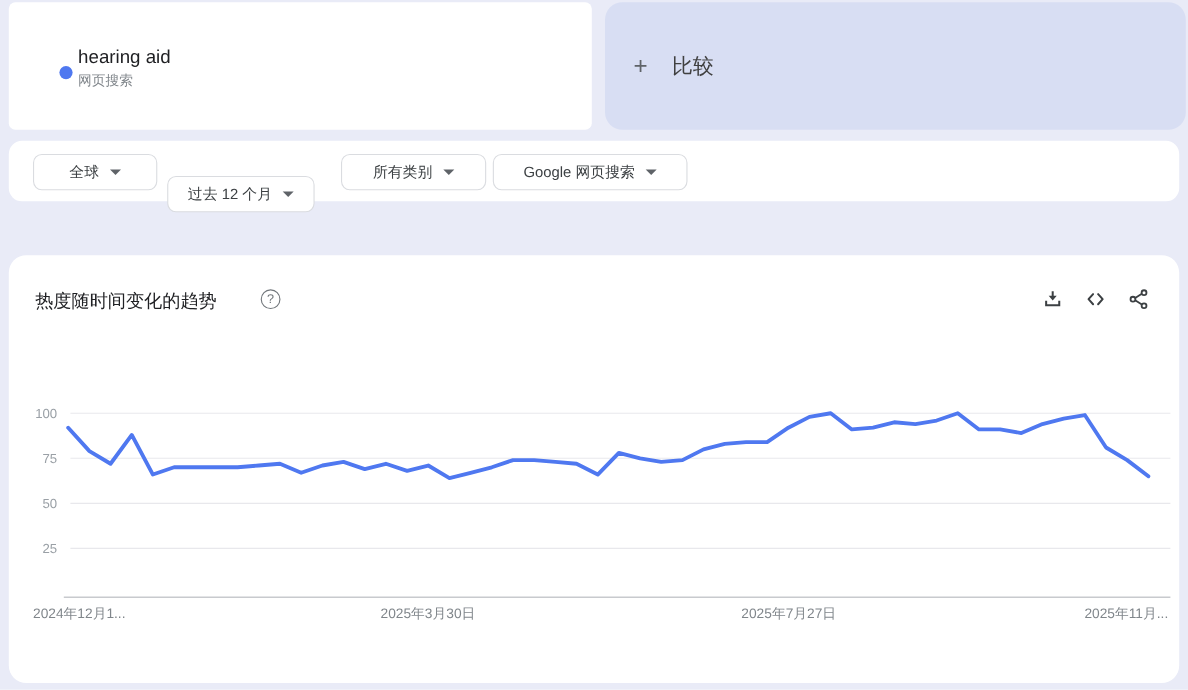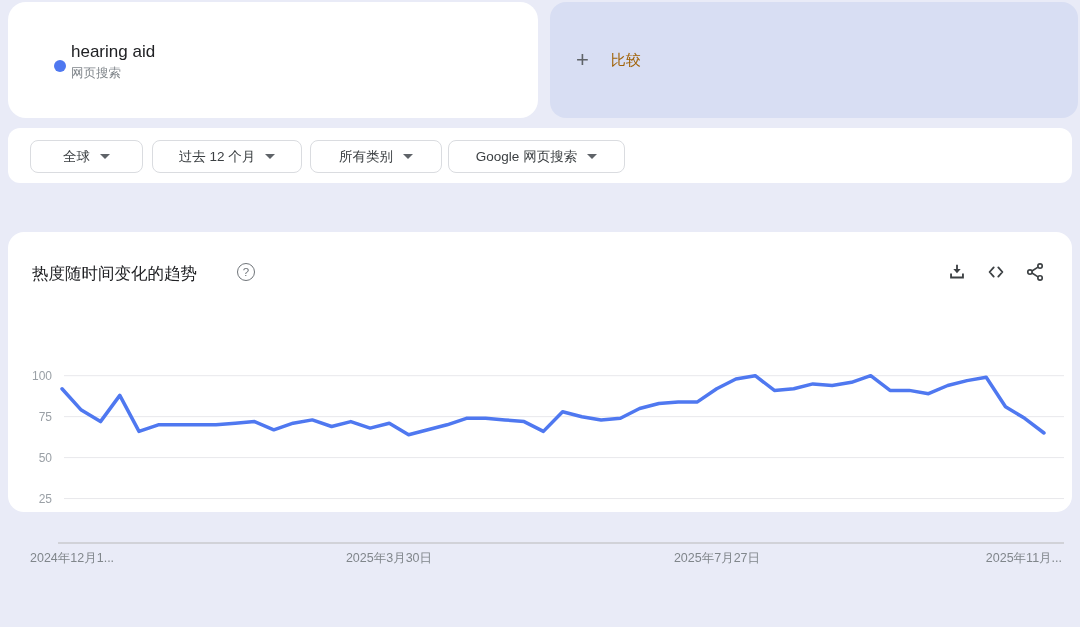--- a/index.html
+++ b/index.html
@@ -2,47 +2,47 @@
 <html><head>
 <meta charset="utf-8">
 <style>
   * { margin:0; padding:0; box-sizing:border-box; }
   html,body { width:1080px; height:627px; }
   body { font-family:"Liberation Sans","DejaVu Sans",sans-serif; }
   .stage { position:relative; width:1080px; height:627px; background:#e9ebf7; overflow:hidden; }
 
   
   .term-card { position:absolute; left:8px; top:2px; width:530px; height:116px;
-               background:#ffffff; border-radius:18px; }
+               background:#ffffff; border-radius:6px; }
   .term-dot { position:absolute; left:46px; top:58px; width:12px; height:12px; border-radius:50%; }
   .term-title { position:absolute; left:63px; top:40px; font-size:17px; font-weight:500; color:#202124; }
   .term-sub { position:absolute; left:63px; top:63px; font-size:12.5px; color:#80868b; }
 
   
   .compare-card { position:absolute; left:550px; top:2px; width:528px; height:116px;
                   background:#d8def3; border-radius:16px; display:flex; align-items:center;
                   padding-left:26px; gap:22px; cursor:pointer; }
   .plus-glyph { font-size:22px; color:#5f6368; font-weight:400; line-height:1; }
-  .compare-label { font-size:15px; color:#a16207; }
+  .compare-label { font-size:19px; color:#404040; }
 
   
   .filter-bar { position:absolute; left:8px; top:128px; width:1064px; height:55px;
                 background:#ffffff; border-radius:12px;padding-left:28px; }
   .pill { position:absolute; top:12px; height:33px; display:flex; align-items:center;
           justify-content:center; gap:10px; border:1px solid #dadce0; border-radius:8px;
           background:#fff; font-size:13.5px; color:#3c4043; cursor:pointer; }
   .pill-1 { left:22px;  width:113px; }
-  .pill-2 { left:144px; width:150px; }
+  .pill-2 { left:144px; width:134px;margin-top:20px; }
   .pill-3 { left:302px; width:132px; }
   .pill-4 { left:440px; width:177px; }
   .caret { display:inline-block; width:0; height:0; border-left:5px solid transparent;
            border-right:5px solid transparent; border-top:5.5px solid #5f6368; }
 
   
-  .chart-card { position:absolute; left:8px; top:232px; width:1064px; height:280px;
+  .chart-card { position:absolute; left:8px; top:232px; width:1064px; height:389px;
                 background:#ffffff; border-radius:16px; }
   .chart-title { position:absolute; left:24px; top:31px; font-size:16.5px; color:#202124; }
   .help-icon { position:absolute; left:229px; top:31px; width:18px; height:18px;
                border:1.5px solid #70757a; border-radius:50%; color:#70757a;
                font-size:11.5px; display:flex; align-items:center; justify-content:center;
                cursor:pointer; }
   .chart-actions { position:absolute; right:26px; top:29px; display:flex; gap:17px; }
   .action-icon { width:22px; height:22px; cursor:pointer; color:#3c4043; }
   .chart-svg { position:absolute; left:0; top:0; }
 </style>

